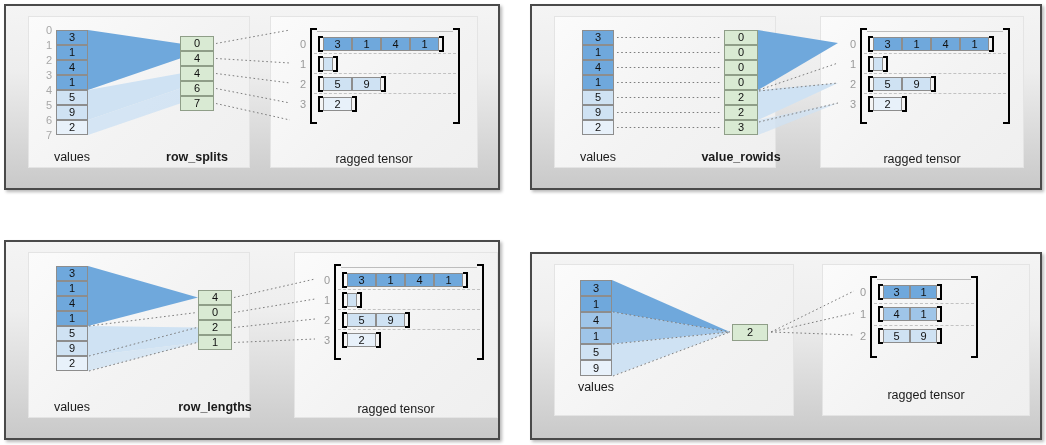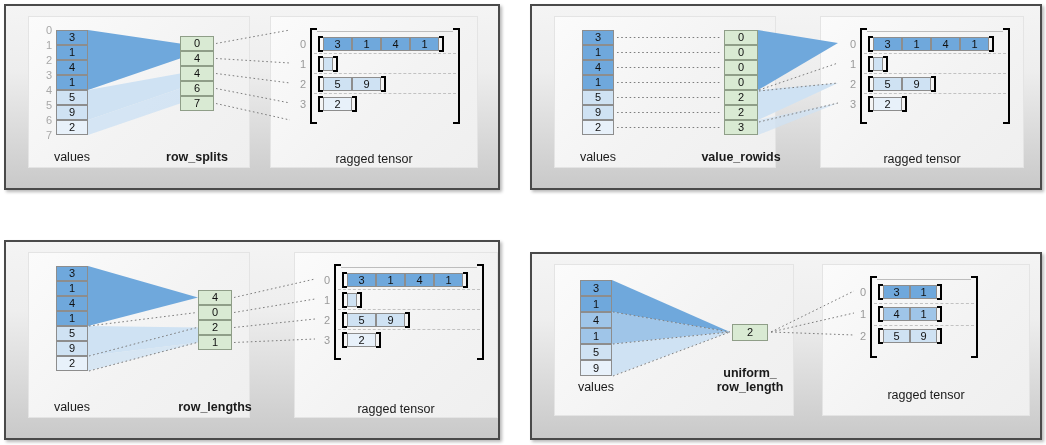--- a/index.html
+++ b/index.html
@@ -259,22 +259,20 @@
           <div class="cell" style="left: 0px; top: 16px; width: 32px; height: 16px; background: rgb(111, 168, 220);">1</div>
           <div class="cell" style="left: 0px; top: 32px; width: 32px; height: 16px; background: rgb(159, 197, 232);">4</div>
           <div class="cell" style="left: 0px; top: 48px; width: 32px; height: 16px; background: rgb(159, 197, 232);">1</div>
           <div class="cell" style="left: 0px; top: 64px; width: 32px; height: 16px; background: rgb(207, 226, 243);">5</div>
           <div class="cell" style="left: 0px; top: 80px; width: 32px; height: 16px; background: rgb(232, 241, 250);">9</div>
         </div>
         <div class="stack" style="left: 200px; top: 69.5px; width: 36px; height: 17px;">
           <div class="cell green" style="left: 0px; top: 0px; width: 36px; height: 17px;">2</div>
         </div>
         <div class="cap" style="left: 20px; top: 126px; width: 88px;">values</div>
-        <div class="cap bold" style="left: 166px; top: 112px; width: 104px;">uniform_
-row_length</div>
         <div class="cap" style="left: 290px; top: 134px; width: 208px;">ragged tensor</div>
         <div class="brk obrk-l" style="left: 338px; top: 22px; width: 7px; height: 82px;"></div>
         <div class="brk obrk-r" style="left: 439px; top: 22px; width: 7px; height: 82px;"></div>
         <div class="topline" style="left: 345px; top: 25px; width: 94px;"></div>
         <div class="ix dark" style="left: 321px; top: 33px; width: 13px;">0</div>
         <div class="hr" style="left: 342px; top: 49px; width: 100px;"></div>
         <div class="rbk l" style="left: 346px; top: 30px; height: 16px;"></div>
         <div class="rbk r" style="left: 405px; top: 30px; height: 16px;"></div>
         <div class="rcell" style="left: 351px; top: 31px; width: 27px; height: 14px; background: rgb(111, 168, 220);">3</div>
         <div class="rcell" style="left: 378px; top: 31px; width: 27px; height: 14px; background: rgb(111, 168, 220);">1</div>

